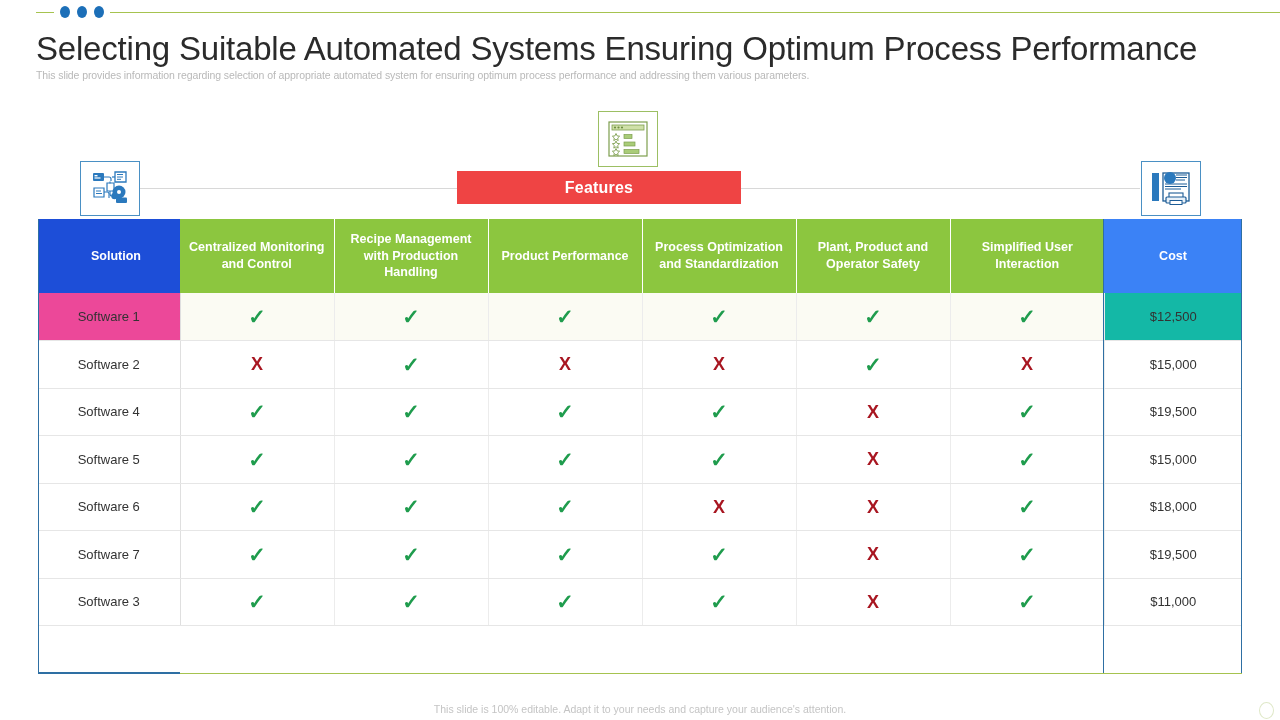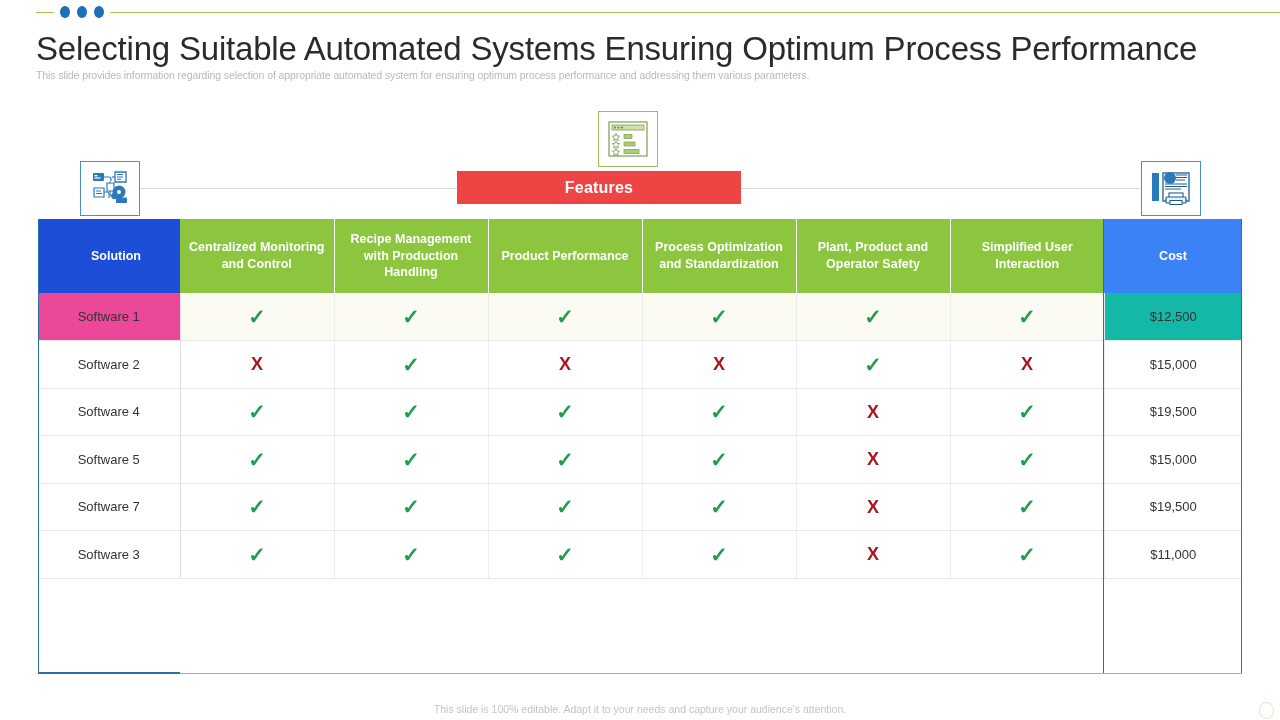--- a/index.html
+++ b/index.html
@@ -343,20 +343,30 @@
             <td class="sol">Software 5</td>
             <td><span class="mark yes">✓</span></td>
             <td><span class="mark yes">✓</span></td>
             <td><span class="mark yes">✓</span></td>
             <td><span class="mark yes">✓</span></td>
             <td><span class="mark no">X</span></td>
             <td><span class="mark yes">✓</span></td>
             <td class="cost">$15,000</td>
           </tr>
           <tr>
+            <td class="sol">Software 6</td>
+            <td><span class="mark yes">✓</span></td>
+            <td><span class="mark yes">✓</span></td>
+            <td><span class="mark yes">✓</span></td>
+            <td><span class="mark no">X</span></td>
+            <td><span class="mark no">X</span></td>
+            <td><span class="mark yes">✓</span></td>
+            <td class="cost">$18,000</td>
+          </tr>
+          <tr>
             <td class="sol">Software 7</td>
             <td><span class="mark yes">✓</span></td>
             <td><span class="mark yes">✓</span></td>
             <td><span class="mark yes">✓</span></td>
             <td><span class="mark yes">✓</span></td>
             <td><span class="mark no">X</span></td>
             <td><span class="mark yes">✓</span></td>
             <td class="cost">$19,500</td>
           </tr>
           <tr>

